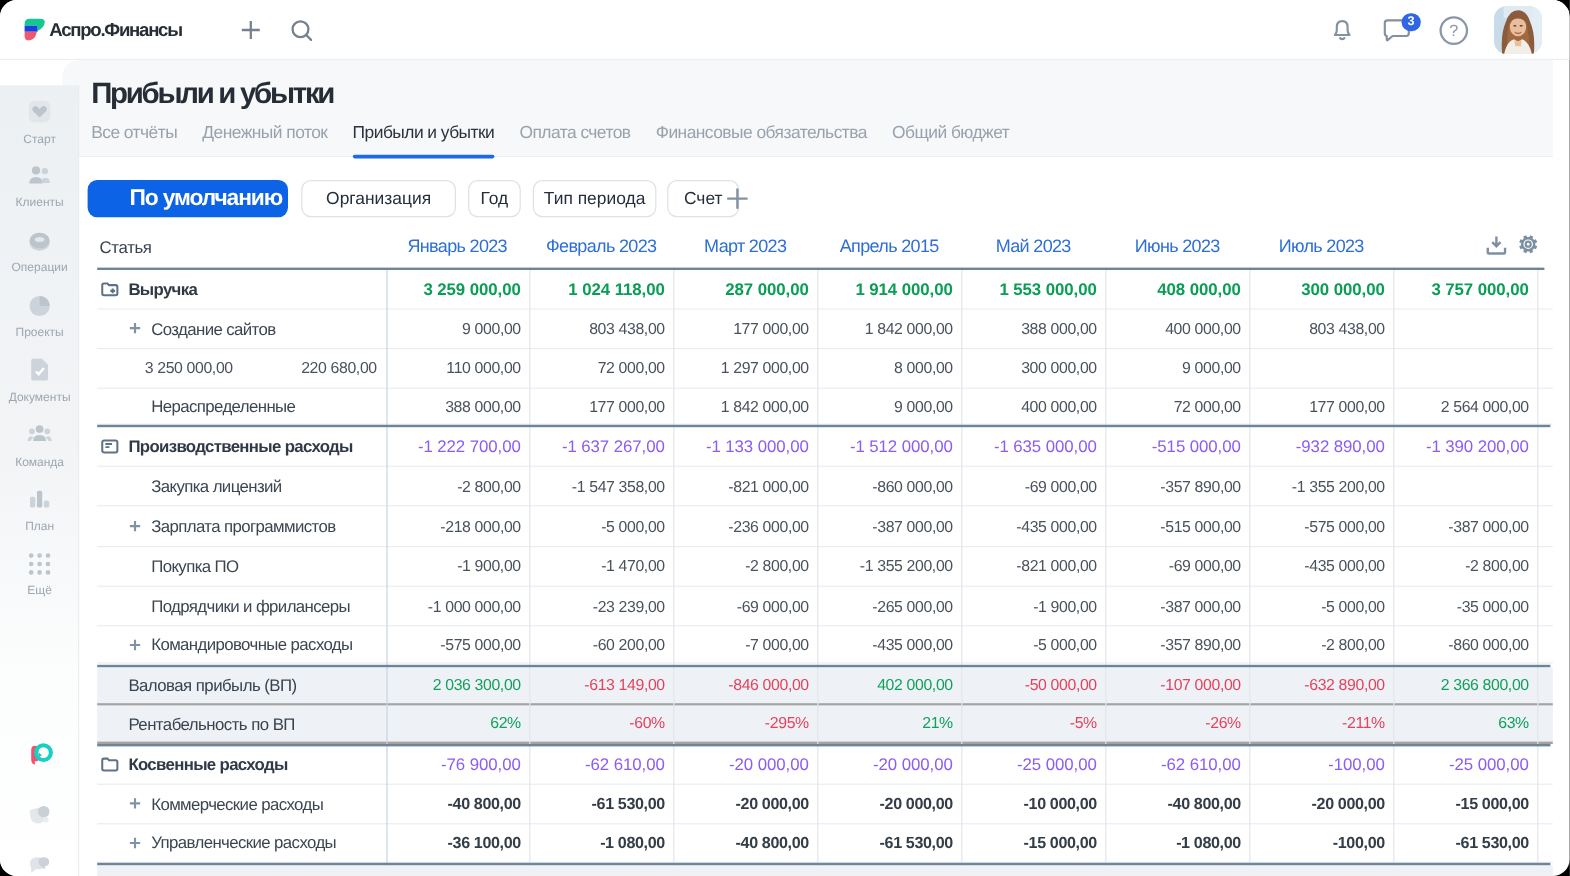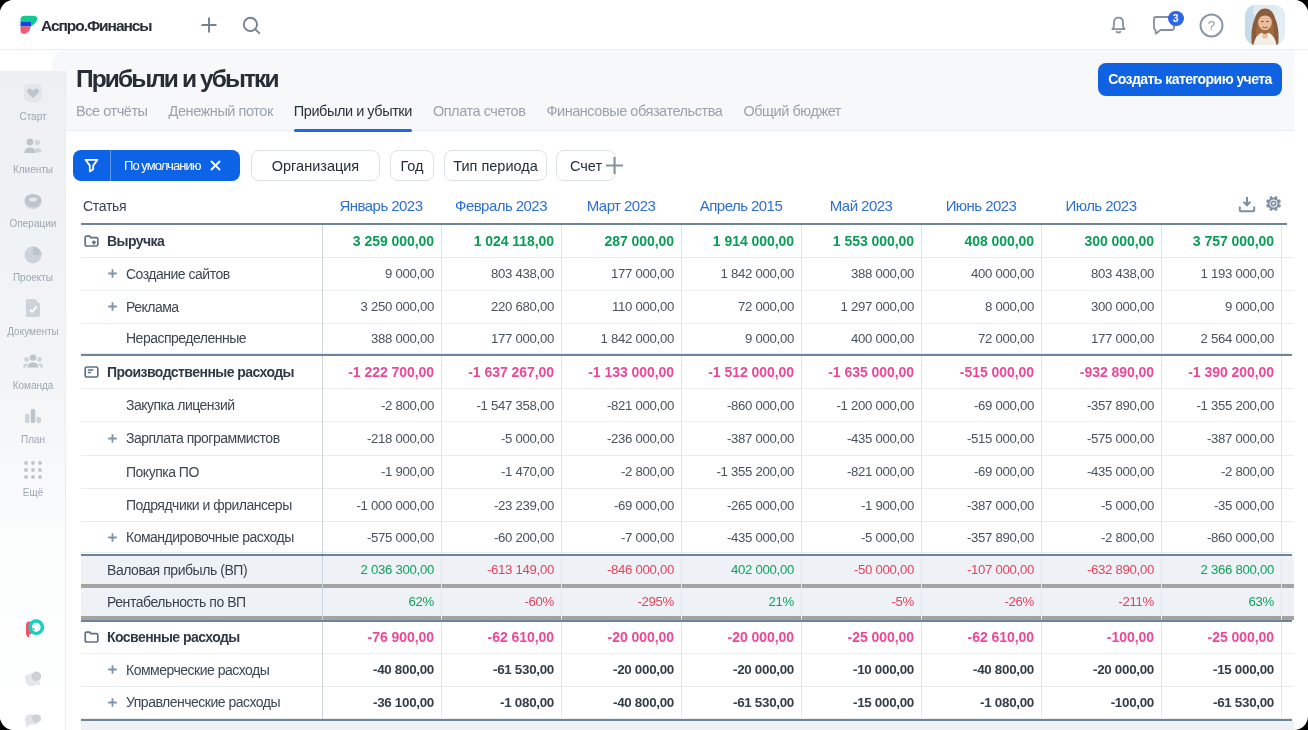--- a/index.html
+++ b/index.html
@@ -15,39 +15,39 @@
 .phead { position:absolute; left:0; top:0; width:1242px; height:81px; background:#f6f8fa; border-bottom:1px solid #eaeef2; border-top-left-radius:14px; }
 .h1 { position:absolute; left:24px; top:15px; font-size:24.5px; font-weight:700; color:#262d36; letter-spacing:-1.9px; }
 .tabs { position:absolute; left:24px; top:53px; display:flex; }
 .tab { font-size:14.5px; letter-spacing:-0.45px; color:#98a2ae; margin-right:21px; padding-bottom:12.5px; position:relative; white-space:nowrap; }
 .tab.on { color:#2b333e; }
 .tab.on::after { content:""; position:absolute; left:0; right:0; bottom:0; height:3px; border-radius:2px; background:#1a6be4; }
 .newbtn { position:absolute; left:1046px; top:13px; width:184px; height:33px; background:#0f63e3; border-radius:8px; color:#fff; font-size:14px; font-weight:700; text-align:center; line-height:33px; letter-spacing:-0.55px; }
 .chips { position:absolute; left:21px; top:100px; height:31px; display:flex; }
 .bluechip { flex:none; width:166.5px; white-space:nowrap; height:31px; background:#0d63e6; border-radius:8px; display:flex; align-items:center; color:#fff; }
 .bc-div { width:1px; height:31px; background:rgba(255,255,255,0.35); margin-left:11px; }
-.bc-t { font-size:13px; font-weight:400; margin-left:13px; letter-spacing:-0.95px; white-space:nowrap; }
+.bc-t { font-size:19px; font-weight:700; margin-left:13px; letter-spacing:-0.95px; white-space:nowrap; }
 .wchip { height:31px; border:1px solid #dde2e7; border-radius:8px; font-size:14.5px; color:#242e39; display:flex; align-items:center; justify-content:center; background:#fff; }
 .plusbtn { position:absolute; left:552px; top:105px; color:#8392a2; }
 .thead { position:absolute; left:29px; top:140px; width:1213px; height:33px; }
 .th-s { position:absolute; left:2px; top:8px; font-size:14px; letter-spacing:-0.3px; color:#39434e; }
 .mh { position:absolute; top:7px; width:120px; text-align:center; font-size:15px; letter-spacing:-0.55px; color:#2e6fd6; }
 .hline { position:absolute; left:29px; top:173px; width:1206px; height:2px; background:#6e8498; z-index:3; }
 .tbl { position:absolute; left:29px; top:175px; width:1213px; height:505px; }
 .row { position:absolute; left:0; width:1213px; display:flex; border-bottom:1px solid #e9edf0; }
-.row.band { background:#eef2f6; border-bottom:4px solid #a3a3a3; }
+.row.band { background:#eef2f6; border-bottom:2px solid #a3a3a3; }
 .cl { width:240px; display:flex; align-items:center; }
 .gi { margin-left:2px; width:24px; display:flex; align-items:center; }
 .gt { font-size:14px; font-weight:600; color:#303a46; letter-spacing:-0.55px;text-align:right; }
 .ct { font-size:14px; color:#3c4651; letter-spacing:-0.5px; }
 .bt { font-size:14px; color:#39434e; margin-left:26px; letter-spacing:-0.45px; }
 .pl { width:19px; margin-left:26px; display:flex; align-items:center; }
 .cv { width:120px; text-align:right; padding-right:7px; font-size:13.2px; display:flex; align-items:center; justify-content:flex-end; letter-spacing:-0.3px; }
 .vg { color:#0a9d55; font-weight:700; font-size:14px; letter-spacing:-0.05px; }
-.vr { color:#ec4899; font-weight:700; font-size:14px; letter-spacing:-0.05px; }
+.vr { color:#8b5cf6; font-weight:400; font-size:14px; letter-spacing:-0.05px; }
 .vn { color:#49525d; }
 .vb { color:#333d48; font-weight:700; font-size:13.4px; }
 .bandg { color:#12a05c; }
 .bandr { color:#e4435c; }
 .vline { position:absolute; top:0; bottom:0; width:1px; background:#e0e6eb; }
 .dline { position:absolute; left:0; width:1211px; height:2px; background:#6e8498; z-index:3; }
 .stripe { position:absolute; left:0; width:1242px; background:#eef2f6; }
 </style></head>
 <body>
 <div class="app">
@@ -198,21 +198,20 @@
     <div class="phead">
       <div class="h1">Прибыли и убытки</div>
       <div class="tabs">
         <div class="tab">Все отчёты</div>
         <div class="tab">Денежный поток</div>
         <div class="tab on">Прибыли и убытки</div>
         <div class="tab">Оплата счетов</div>
         <div class="tab">Финансовые обязательства</div>
         <div class="tab">Общий бюджет</div>
       </div>
-      <div class="newbtn">Создать категорию учета</div>
     </div>
 
     <div class="chips">
       <div class="bluechip">
         <svg style="margin-left:11px" width="15" height="15" viewBox="0 0 15 15">
             <path d="M1.5 1.8 L13.5 1.8 L9.2 7.6 L9.2 11.2 L5.8 13.4 L5.8 7.6 Z" fill="none" stroke="#fff" stroke-width="1.8" stroke-linejoin="round"></path>
           </svg>
         <div class="bc-div"></div>
         <span class="bc-t">По умолчанию</span>
         <svg style="margin-left:9px" width="11" height="11" viewBox="0 0 11 11">
@@ -286,31 +285,22 @@
             </span>
             <span class="ct">Создание сайтов</span>
           </div>
 <div class="cv vn">9 000,00</div>
 <div class="cv vn">803 438,00</div>
 <div class="cv vn">177 000,00</div>
 <div class="cv vn">1 842 000,00</div>
 <div class="cv vn">388 000,00</div>
 <div class="cv vn">400 000,00</div>
 <div class="cv vn">803 438,00</div>
-<div class="cv vn">1 193 000,00</div>
 </div>
 <div class="row" style="top:65.5px;height:33px">
-<div class="cl">
-            <span class="pl">
-              <svg width="11" height="11" viewBox="0 0 11 11">
-                <path d="M5.5 1.2 V9.8 M1.2 5.5 H9.8" stroke="#7f93a8" stroke-width="1.8"></path>
-              </svg>
-            </span>
-            <span class="ct">Реклама</span>
-          </div>
 <div class="cv vn">3 250 000,00</div>
 <div class="cv vn">220 680,00</div>
 <div class="cv vn">110 000,00</div>
 <div class="cv vn">72 000,00</div>
 <div class="cv vn">1 297 000,00</div>
 <div class="cv vn">8 000,00</div>
 <div class="cv vn">300 000,00</div>
 <div class="cv vn">9 000,00</div>
 </div>
 <div class="row" style="top:98.5px;height:30.5px">
@@ -348,21 +338,20 @@
 </div>
 <div class="row" style="top:164px;height:33.3px">
 <div class="cl">
             <span class="pl"></span>
             <span class="ct">Закупка лицензий</span>
           </div>
 <div class="cv vn">-2 800,00</div>
 <div class="cv vn">-1 547 358,00</div>
 <div class="cv vn">-821 000,00</div>
 <div class="cv vn">-860 000,00</div>
-<div class="cv vn">-1 200 000,00</div>
 <div class="cv vn">-69 000,00</div>
 <div class="cv vn">-357 890,00</div>
 <div class="cv vn">-1 355 200,00</div>
 </div>
 <div class="row" style="top:197.3px;height:33.3px">
 <div class="cl">
             <span class="pl">
               <svg width="11" height="11" viewBox="0 0 11 11">
                 <path d="M5.5 1.2 V9.8 M1.2 5.5 H9.8" stroke="#7f93a8" stroke-width="1.8"></path>
               </svg>

